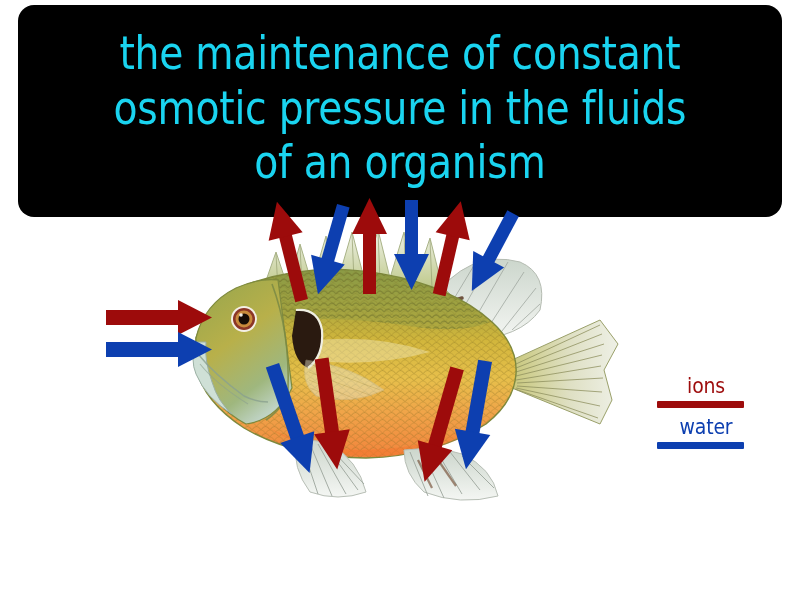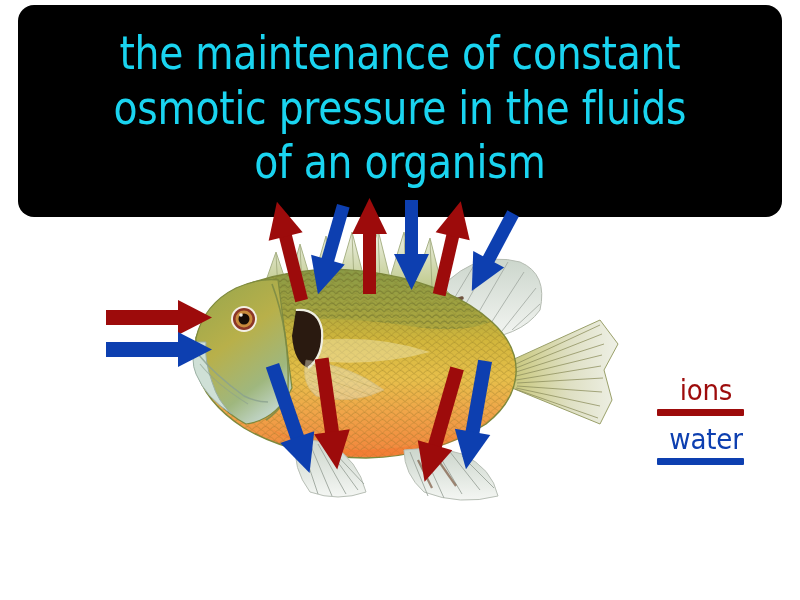--- a/index.html
+++ b/index.html
@@ -61,21 +61,21 @@
   
   #legend {
     position: absolute;
     left: 650px;
     top: 376px;
     width: 110px;
   }
   .legend-row { position: relative; }
   .legend-label {
     font-family: "DejaVu Sans Condensed", "Liberation Sans Narrow", "Liberation Sans", sans-serif;
-    font-size: 29px;
+    font-size: 21px;
     line-height: 1.0;
     text-align: center;
     width: 100px;
     margin-left: 6px;
     letter-spacing: -0.2px;
   }
   .legend-label.ions  { color: #9d0b0b; }
   .legend-label.water { color: #0d3fb0; text-align: center; }
   .legend-bar {
     height: 7px;

